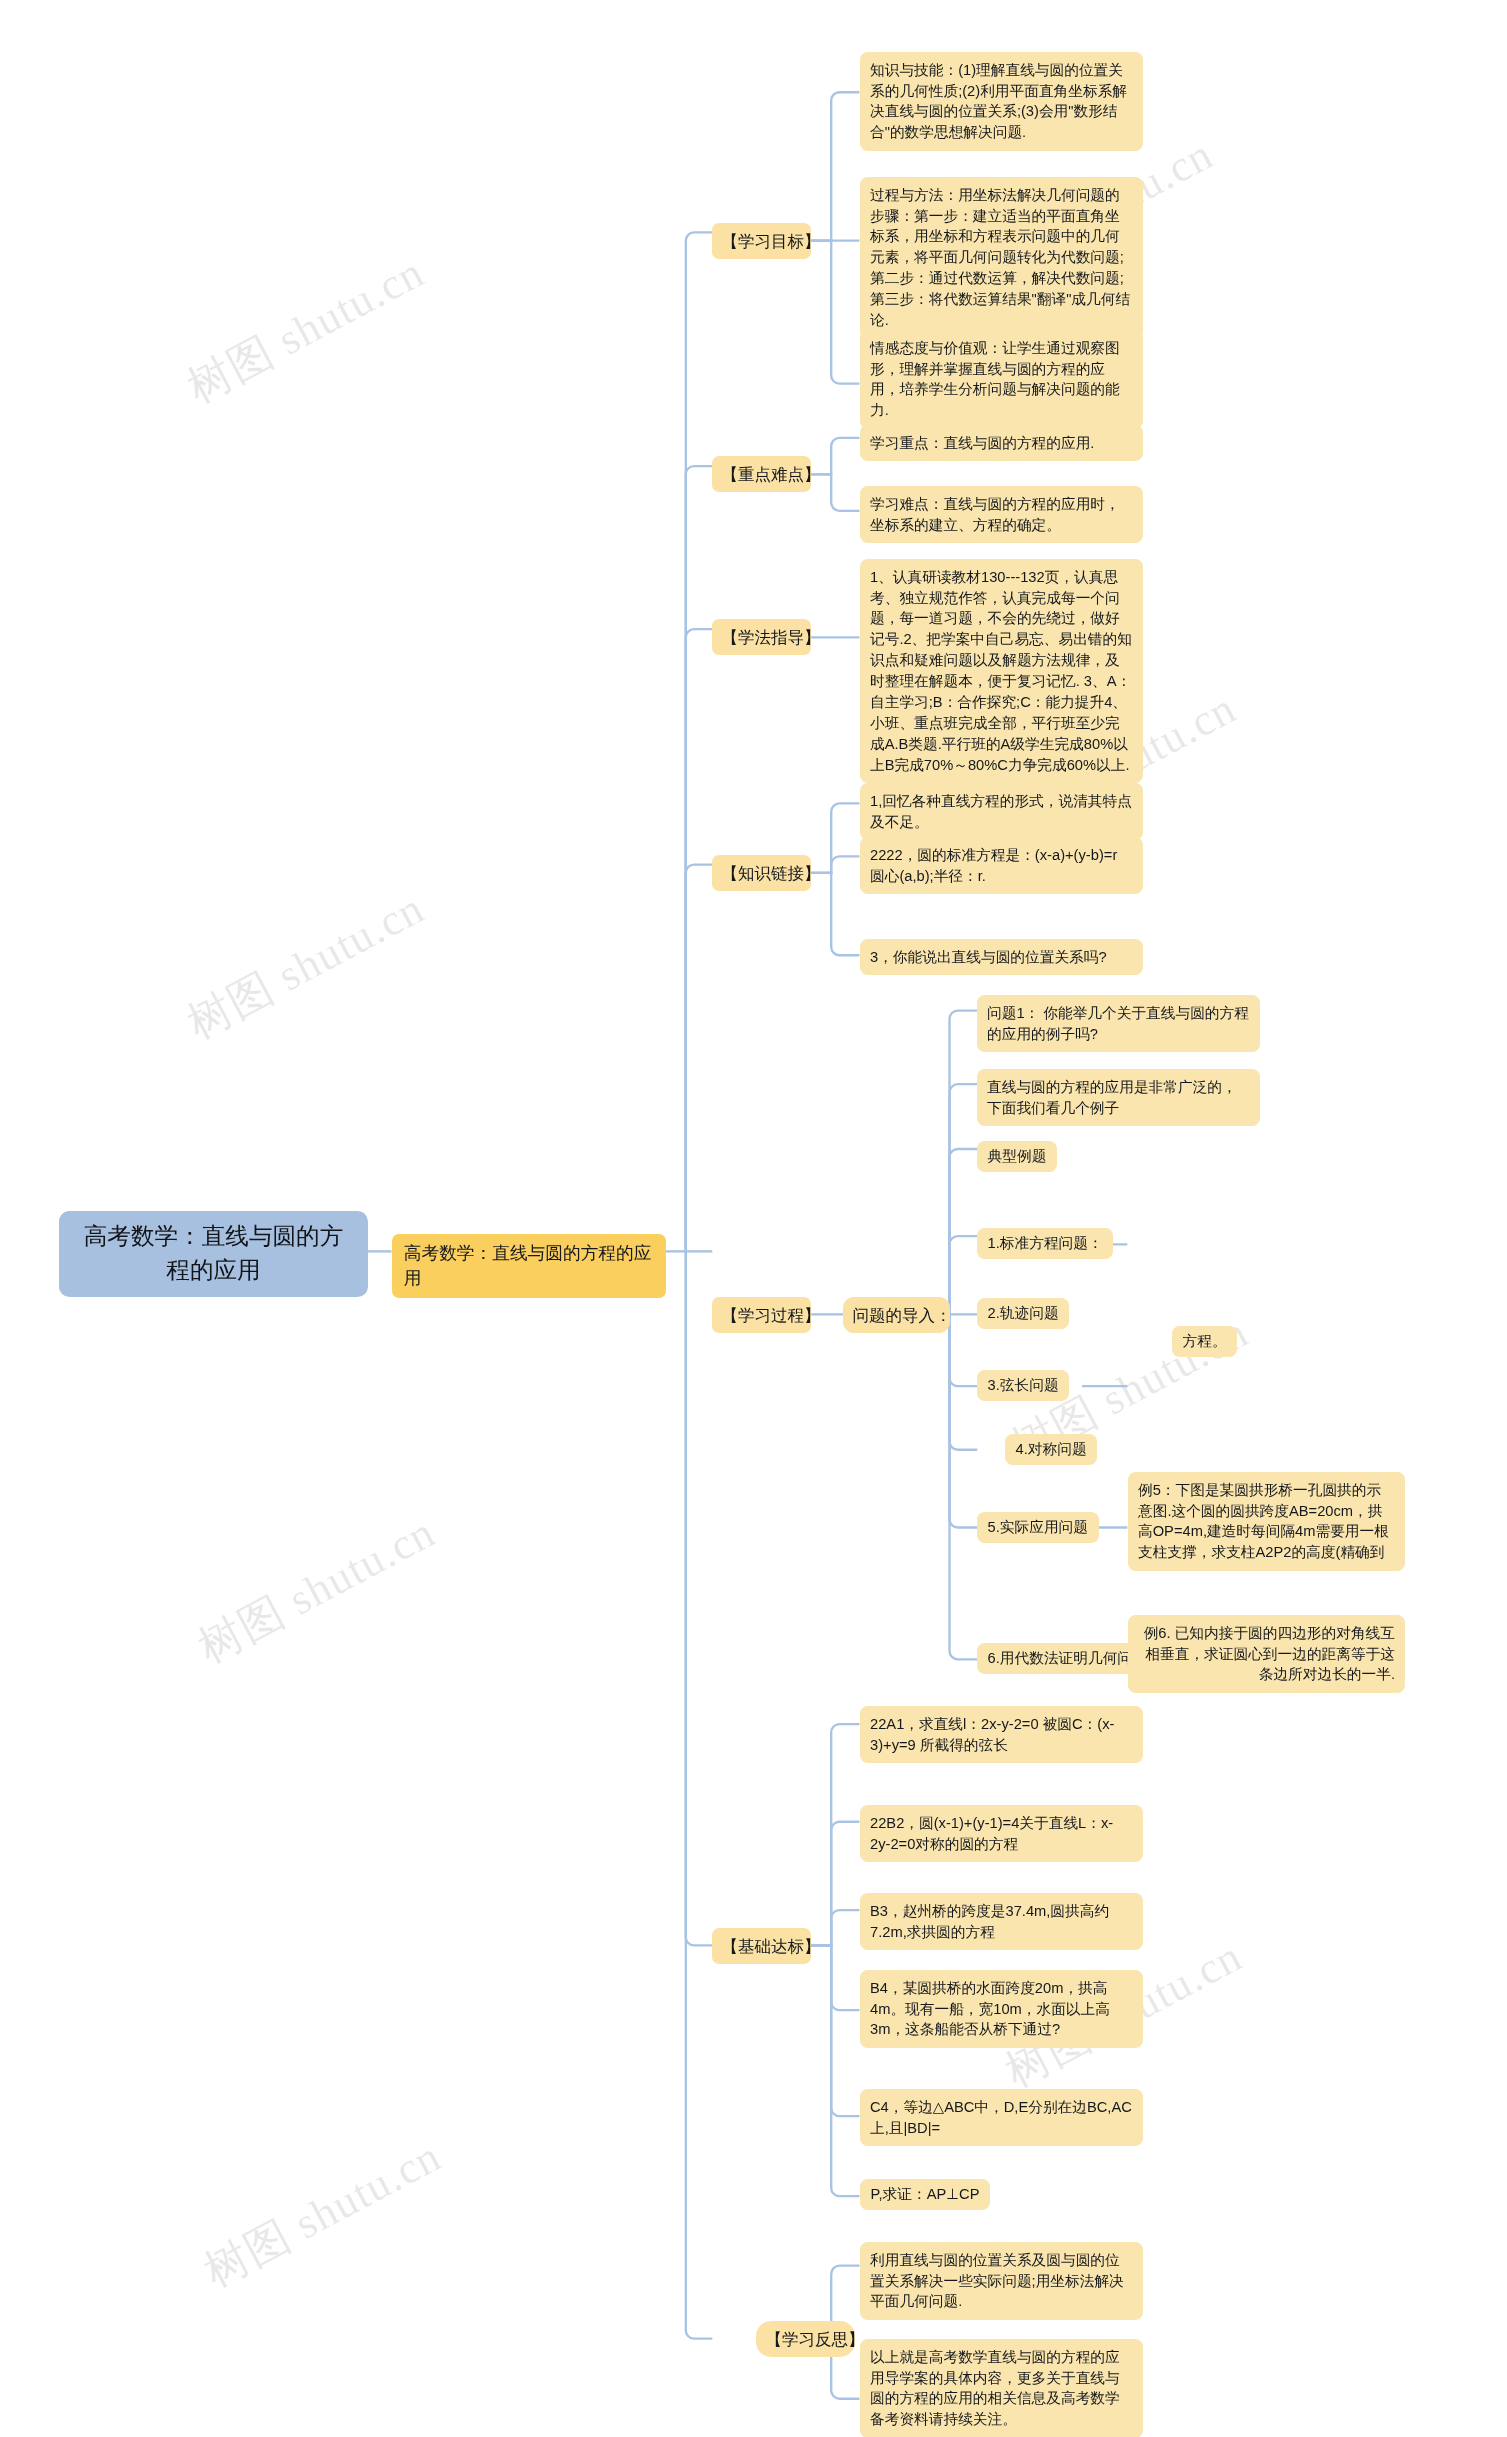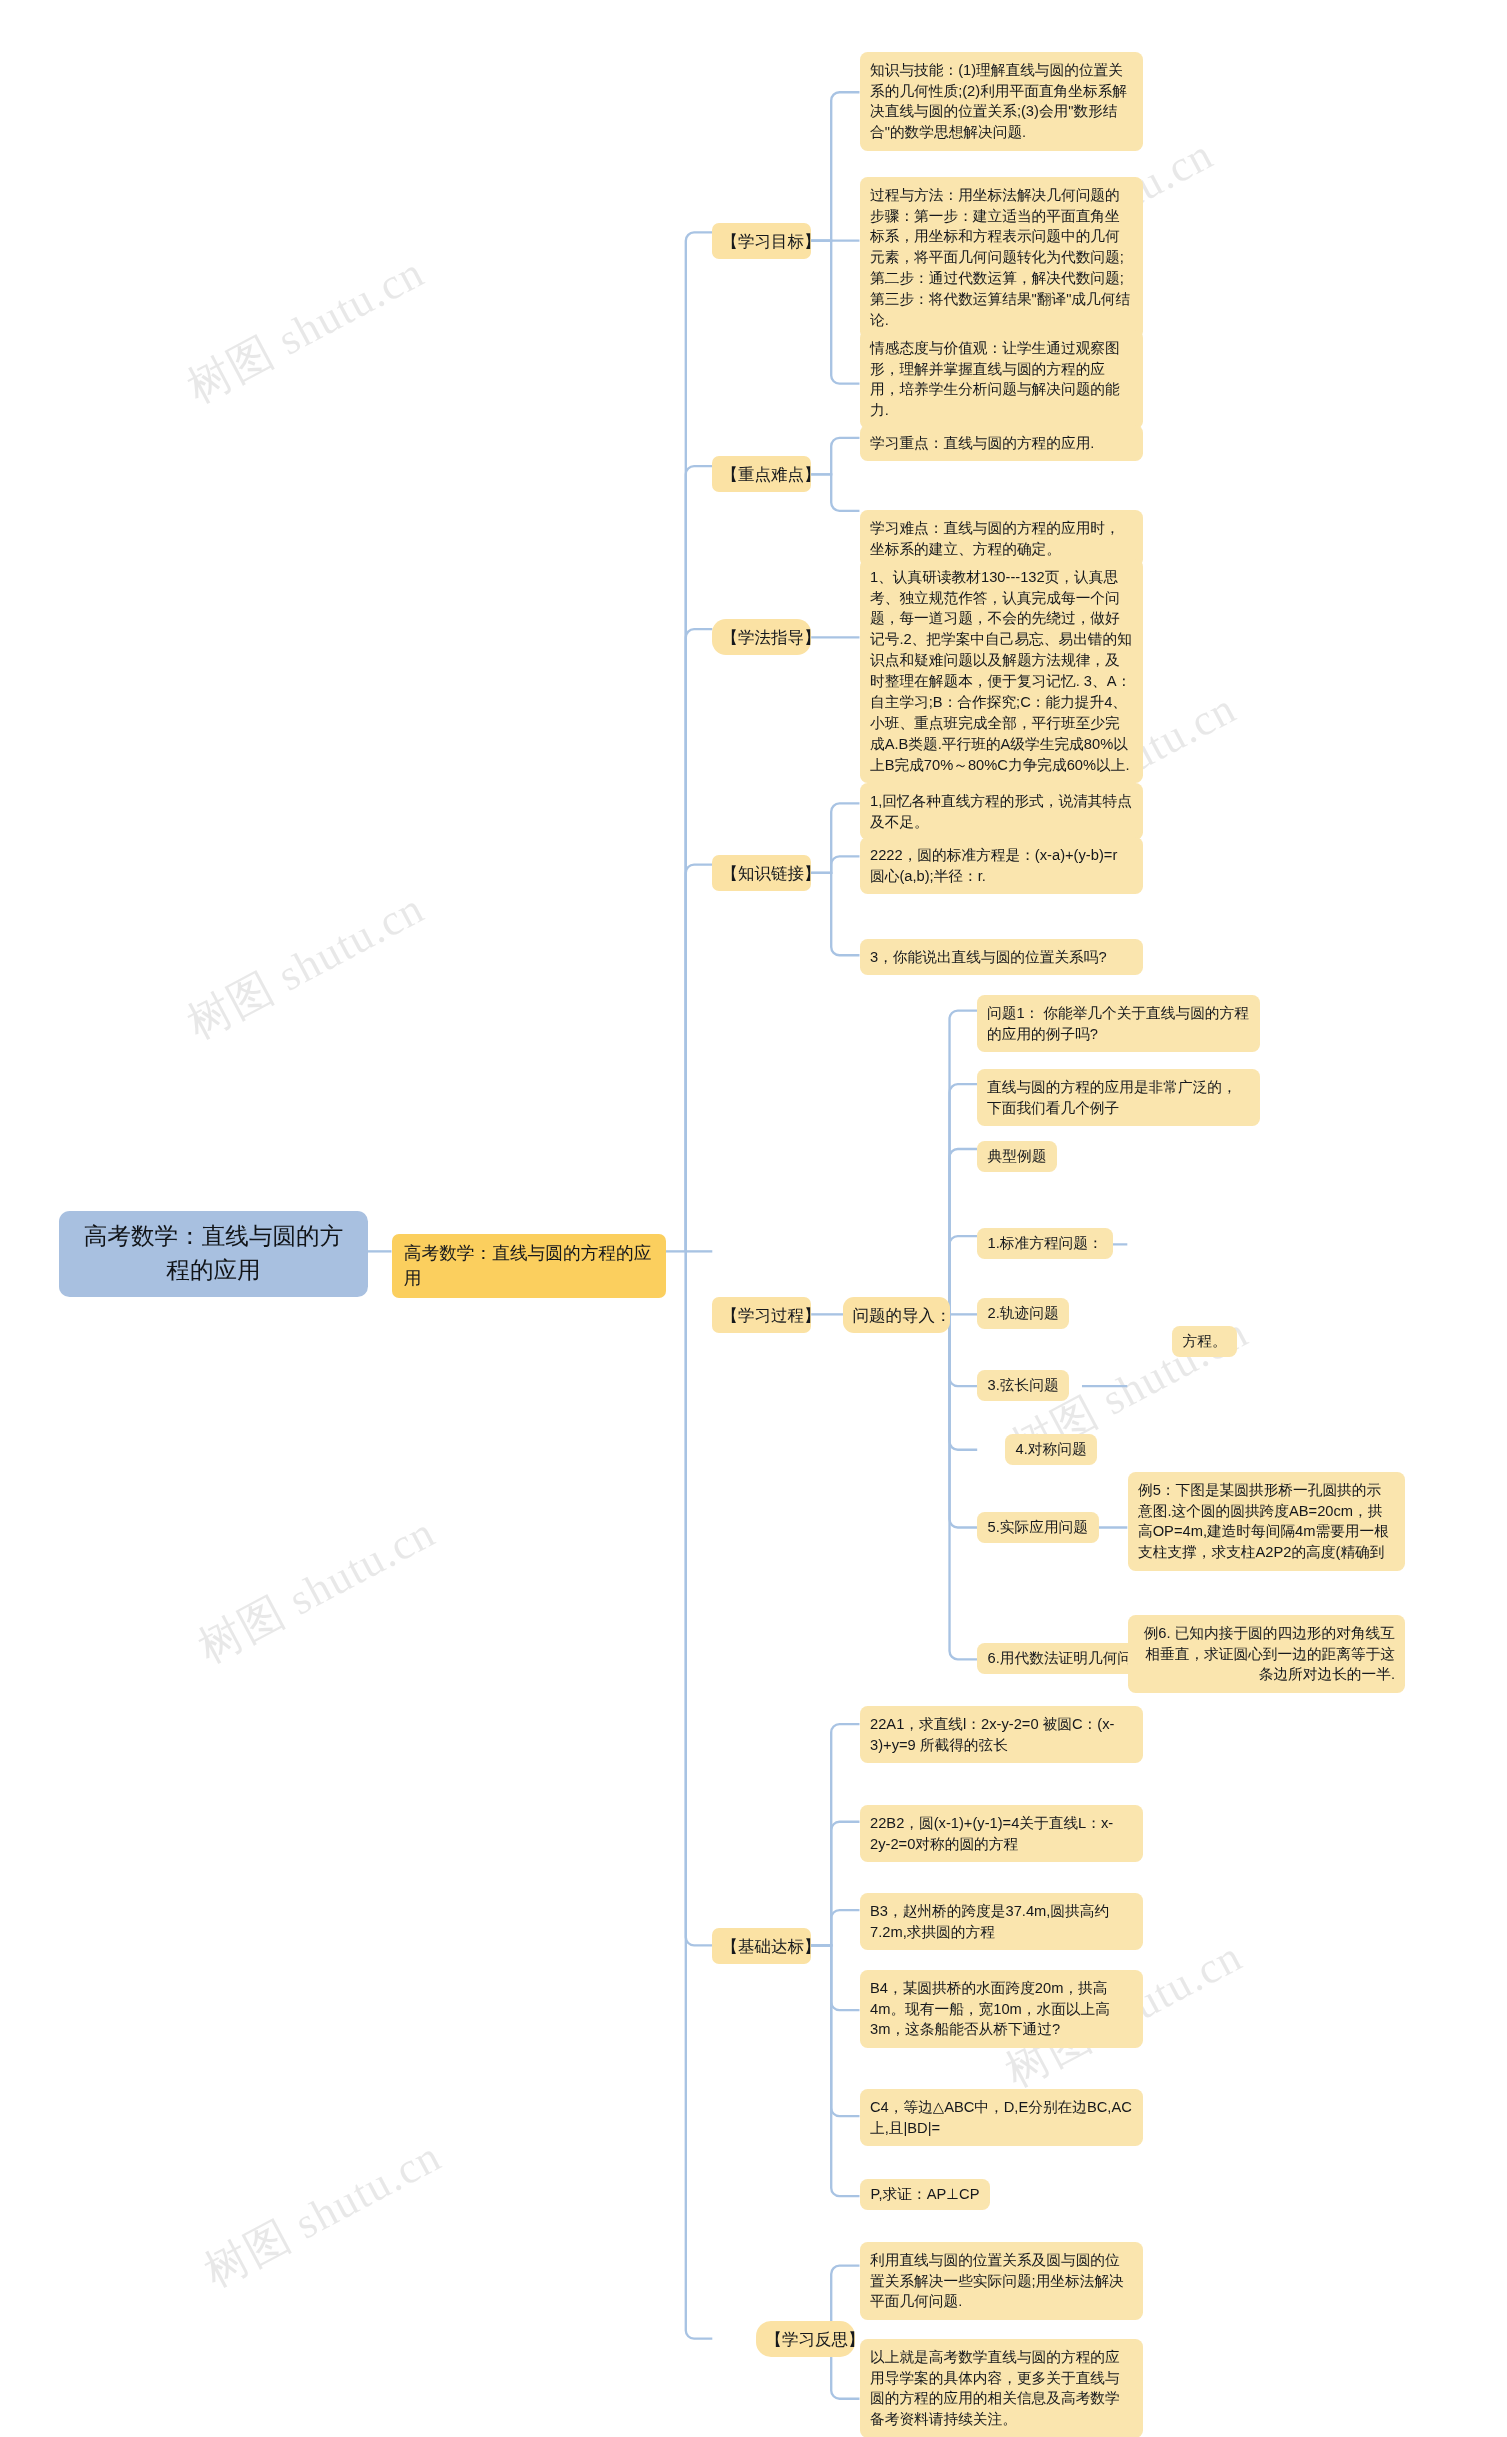--- a/index.html
+++ b/index.html
@@ -168,25 +168,25 @@
   <div class="node leaf" style="left:860px;top:330px;width:283px;">
     <span>情感态度与价值观：让学生通过观察图形，理解并掌握直线与圆的方程的应用，培养学生分析问题与解决问题的能力.</span>
   </div>
 
   <div class="node cat" style="left:712px;top:456px;width:99px;">
     <span>【重点难点】</span>
   </div>
   <div class="node leaf" style="left:860px;top:425px;width:283px;">
     <span>学习重点：直线与圆的方程的应用.</span>
   </div>
-  <div class="node leaf" style="left:860px;top:486px;width:283px;margin-top:24px;">
+  <div class="node leaf" style="left:860px;top:486px;width:283px;">
     <span>学习难点：直线与圆的方程的应用时，坐标系的建立、方程的确定。</span>
   </div>
 
-  <div class="node cat" style="left:712px;top:619px;width:99px;border-radius:14px;">
+  <div class="node cat" style="left:712px;top:619px;width:99px;">
     <span>【学法指导】</span>
   </div>
   <div class="node leaf" style="left:860px;top:559px;width:283px;">
     <span>1、认真研读教材130---132页，认真思考、独立规范作答，认真完成每一个问题，每一道习题，不会的先绕过，做好记号.2、把学案中自己易忘、易出错的知识点和疑难问题以及解题方法规律，及时整理在解题本，便于复习记忆. 3、A：自主学习;B：合作探究;C：能力提升4、小班、重点班完成全部，平行班至少完成A.B类题.平行班的A级学生完成80%以上B完成70%～80%C力争完成60%以上.</span>
   </div>
 
   <div class="node cat" style="left:712px;top:855px;width:99px;">
     <span>【知识链接】</span>
   </div>
   <div class="node leaf" style="left:860px;top:783px;width:283px;">

